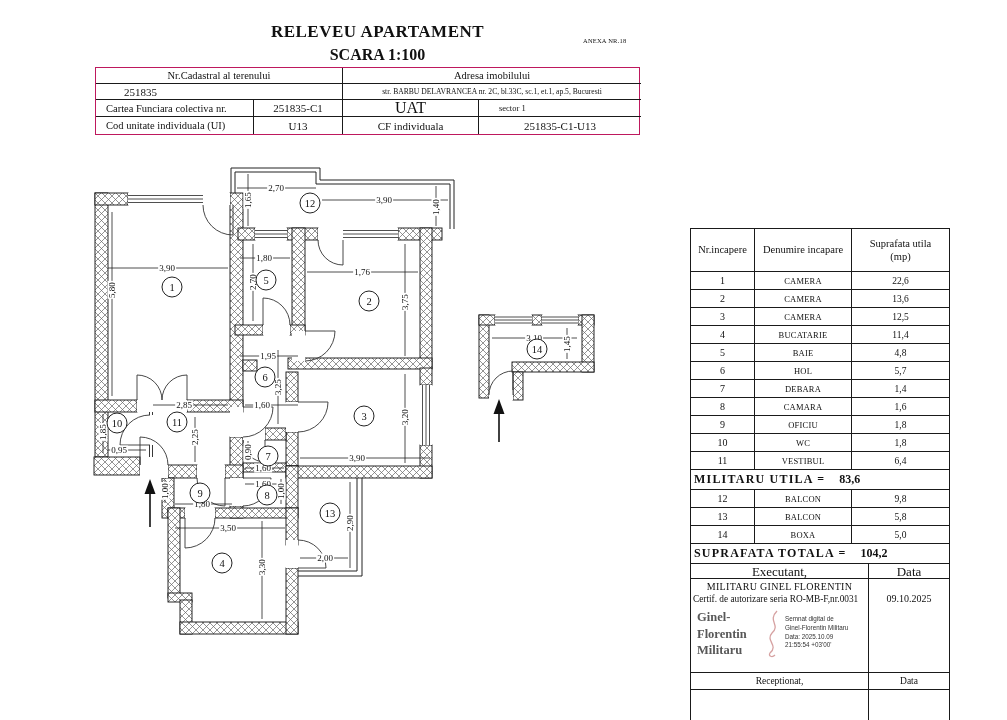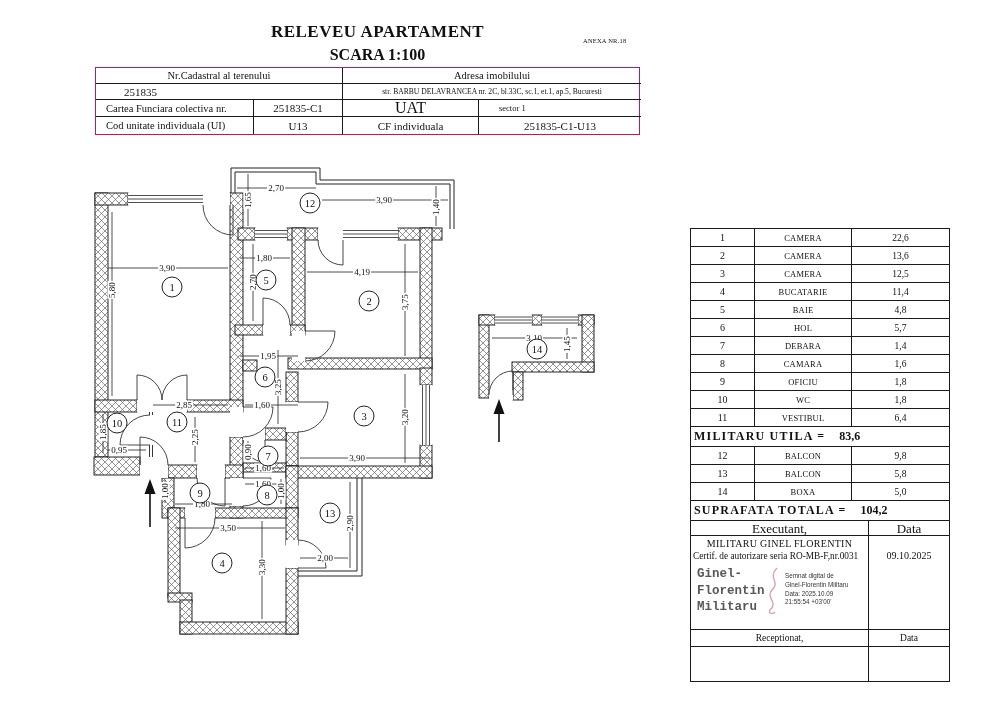--- a/index.html
+++ b/index.html
@@ -44,21 +44,21 @@
   .sumrow .lbl{font-size:12px;letter-spacing:1.2px;padding-left:3px;}
   .sumrow .val{font-size:12px;margin-left:14px;}
   .edrow{display:grid;grid-template-columns:178px 80px;height:14px;border-bottom:1px solid #1a1a1a;font-size:13px;}
   .edrow span{border-right:1px solid #1a1a1a;display:flex;align-items:center;justify-content:center;}
   .edrow span:last-child{border-right:none;}
   .sigrow{display:grid;grid-template-columns:178px 80px;height:93px;border-bottom:1px solid #1a1a1a;}
   .sig-left{border-right:1px solid #1a1a1a;position:relative;padding:2px 1px 0 1px;box-sizing:border-box;}
   .sig-name-line{font-size:10px;text-align:center;letter-spacing:.3px;}
   .sig-cert-line{font-size:9.3px;text-align:left;padding-left:1px;margin-top:2px;white-space:nowrap;}
   .sig-visual{display:flex;margin-top:5px;}
-  .dsig-name{font-family:Liberation Mono, monospace;font-weight:bold;color:#585858;
+  .dsig-name{font-family:Liberation Serif, serif;font-weight:bold;color:#585858;
     font-size:12.5px;line-height:1.32;width:66px;padding-left:5px;}
   .dsig-note{font-family:"Liberation Sans",sans-serif;font-size:6.3px;line-height:1.4;color:#333;padding-top:6px;}
   .sig-date{display:flex;justify-content:center;padding-top:14px;font-size:10px;}
   .recrow{display:grid;grid-template-columns:178px 80px;height:16px;border-bottom:1px solid #1a1a1a;font-size:9.5px;}
   .recrow span{border-right:1px solid #1a1a1a;display:flex;align-items:center;justify-content:center;}
   .recrow span:last-child{border-right:none;}
   .emptyrow{display:grid;grid-template-columns:178px 80px;height:34px;}
   .emptyrow span{border-right:1px solid #1a1a1a;}
   .emptyrow span:last-child{border-right:none;}
 
@@ -301,21 +301,21 @@
 
 <div id="plan-layer">
     <div class="dim" style="left: 167px; top: 268px;">3,90</div>
     <div class="dim rot" style="left: 112px; top: 290px;">5,80</div>
     <div class="dim" style="left: 276px; top: 188px;">2,70</div>
     <div class="dim rot" style="left: 248px; top: 200px;">1,65</div>
     <div class="dim" style="left: 384px; top: 200px;">3,90</div>
     <div class="dim rot" style="left: 436px; top: 207px;">1,40</div>
     <div class="dim" style="left: 264px; top: 258px;">1,80</div>
     <div class="dim rot" style="left: 253px; top: 282px;">2,70</div>
-    <div class="dim" style="left: 362px; top: 272px;">4,19</div>
+    <div class="dim" style="left: 362px; top: 272px;">1,76</div>
     <div class="dim rot" style="left: 405px; top: 302px;">3,75</div>
     <div class="dim" style="left: 268px; top: 356px;">1,95</div>
     <div class="dim rot" style="left: 278px; top: 387px;">3,25</div>
     <div class="dim" style="left: 184px; top: 405px;">2,85</div>
     <div class="dim" style="left: 262px; top: 405px;">1,60</div>
     <div class="dim rot" style="left: 195px; top: 437px;">2,25</div>
     <div class="dim rot" style="left: 103px; top: 432px;">1,85</div>
     <div class="dim" style="left: 119px; top: 450px;">0,95</div>
     <div class="dim rot" style="left: 248px; top: 452px;">0,90</div>
     <div class="dim" style="left: 263px; top: 468px;">1,60</div>
@@ -341,20 +341,28 @@
     <div class="rnum" style="left: 267px; top: 495px;">8</div>
     <div class="rnum" style="left: 200px; top: 493px;">9</div>
     <div class="rnum" style="left: 117px; top: 423px;">10</div>
     <div class="rnum" style="left: 177px; top: 422px;">11</div>
     <div class="rnum" style="left: 310px; top: 203px;">12</div>
     <div class="rnum" style="left: 330px; top: 513px;">13</div>
     <div class="rnum" style="left: 537px; top: 349px;">14</div>
   </div>
 
 <div class="rt">
+  <div class="rt-head">
+    <div class="hc">Nr.incapere</div>
+    <div class="hc">Denumire incapare</div>
+    <div class="hc">
+      <span>Suprafata utila</span>
+      <span>(mp)</span>
+    </div>
+  </div>
   <div id="main-rows">
       <div class="trow">
         <span class="nr">1</span>
         <span class="nm">CAMERA</span>
         <span class="ar">22,6</span>
       </div>
       <div class="trow">
         <span class="nr">2</span>
         <span class="nm">CAMERA</span>
         <span class="ar">13,6</span>

